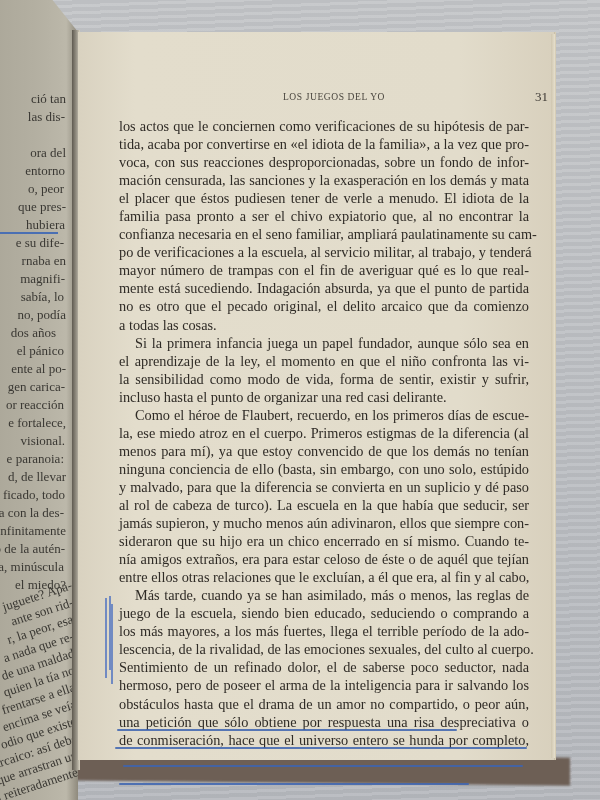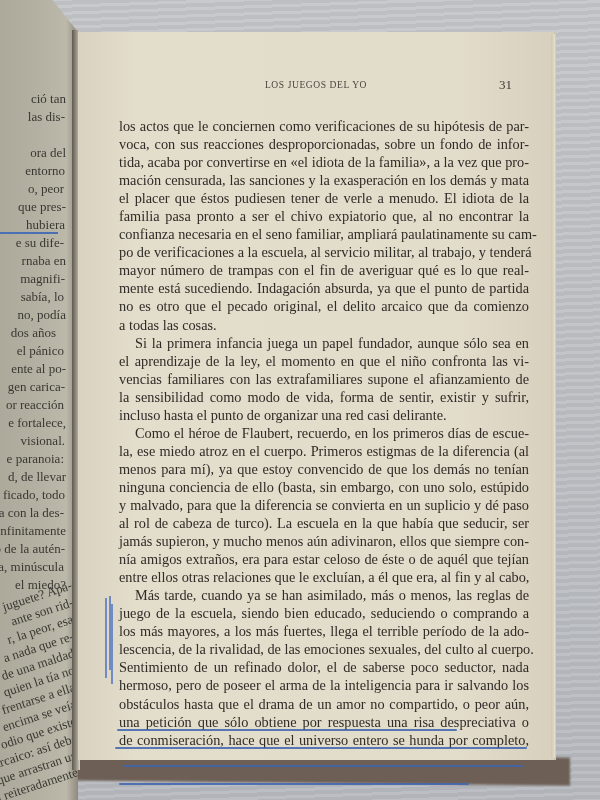--- a/index.html
+++ b/index.html
@@ -45,21 +45,21 @@
   .right-page {
     position: absolute; left: 78px; top: 32px; width: 476px; height: 728px;
     background: linear-gradient(90deg, #d9d2c0 0%, #e3ddcc 12%, #e2dccb 80%, #d8d0bd 100%);
     box-shadow: 1px 0 0 #c8bfa9, 2px 0 0 #d6cdb6;
   }
   .page-edge {
     position: absolute; left: 551px; top: 34px; width: 4px; height: 724px;
     background: linear-gradient(90deg, #cfc6b0, #e6dfcc);
   }
   .running-head {
-    position: absolute; left: 78px; top: 80px; width: 476px; height: 20px;
+    position: absolute; left: 78px; top: 92px; width: 476px; height: 20px; padding-left: 36px;
   }
   .running-title {
     position: absolute; left: 0; right: 0; top: 0; text-align: center;
     font-size: 9.5px; letter-spacing: 0.6px; color: #4a463f;
     font-variant: small-caps;
   }
   .page-number {
     position: absolute; right: 42px; top: -3px; font-size: 13px; color: #3c3833;
   }
   .text-block {
@@ -133,43 +133,43 @@
 <div class="right-page"></div>
 <div class="page-edge"></div>
 
 <div class="running-head">
   <div class="running-title">LOS JUEGOS DEL YO</div>
   <div class="page-number">31</div>
 </div>
 
 <div class="text-block" id="textBlock">
     <div class="line ">los actos que le conciernen como verificaciones de su hipótesis de par-</div>
+    <div class="line ">tida, acaba por convertirse en «el idiota de la familia», a la vez que pro-</div>
     <div class="line ">voca, con sus reacciones desproporcionadas, sobre un fondo de infor-</div>
-    <div class="line ">tida, acaba por convertirse en «el idiota de la familia», a la vez que pro-</div>
     <div class="line ">mación censurada, las sanciones y la exasperación en los demás y mata</div>
     <div class="line ">el placer que éstos pudiesen tener de verle a menudo. El idiota de la</div>
     <div class="line ">familia pasa pronto a ser el chivo expiatorio que, al no encontrar la</div>
     <div class="line ">confianza necesaria en el seno familiar, ampliará paulatinamente su cam-</div>
     <div class="line ">po de verificaciones a la escuela, al servicio militar, al trabajo, y tenderá</div>
     <div class="line ">mayor número de trampas con el fin de averiguar qué es lo que real-</div>
     <div class="line ">mente está sucediendo. Indagación absurda, ya que el punto de partida</div>
     <div class="line ">no es otro que el pecado original, el delito arcaico que da comienzo</div>
     <div class="line last">a todas las cosas.</div>
     <div class="line indent">Si la primera infancia juega un papel fundador, aunque sólo sea en</div>
     <div class="line ">el aprendizaje de la ley, el momento en que el niño confronta las vi-</div>
-    <div class="line ">vencias familiares con las extrafamiliares supone el afianzamiento de</div>
     <div class="line ">la sensibilidad como modo de vida, forma de sentir, existir y sufrir,</div>
     <div class="line last">incluso hasta el punto de organizar una red casi delirante.</div>
     <div class="line indent">Como el héroe de Flaubert, recuerdo, en los primeros días de escue-</div>
     <div class="line ">la, ese miedo atroz en el cuerpo. Primeros estigmas de la diferencia (al</div>
     <div class="line ">menos para mí), ya que estoy convencido de que los demás no tenían</div>
     <div class="line ">ninguna conciencia de ello (basta, sin embargo, con uno solo, estúpido</div>
     <div class="line ">y malvado, para que la diferencia se convierta en un suplicio y dé paso</div>
     <div class="line ">al rol de cabeza de turco). La escuela en la que había que seducir, ser</div>
     <div class="line ">jamás supieron, y mucho menos aún adivinaron, ellos que siempre con-</div>
+    <div class="line ">sideraron que su hijo era un chico encerrado en sí mismo. Cuando te-</div>
     <div class="line ">nía amigos extraños, era para estar celoso de éste o de aquél que tejían</div>
     <div class="line ">entre ellos otras relaciones que le excluían, a él que era, al fin y al cabo,</div>
     <div class="line indent">Más tarde, cuando ya se han asimilado, más o menos, las reglas de</div>
     <div class="line ">juego de la escuela, siendo bien educado, seduciendo o comprando a</div>
     <div class="line ">los más mayores, a los más fuertes, llega el terrible período de la ado-</div>
     <div class="line ">lescencia, de la rivalidad, de las emociones sexuales, del culto al cuerpo.</div>
     <div class="line ">Sentimiento de un refinado dolor, el de saberse poco seductor, nada</div>
     <div class="line ">hermoso, pero de poseer el arma de la inteligencia para ir salvando los</div>
     <div class="line ">obstáculos hasta que el drama de un amor no compartido, o peor aún,</div>
     <div class="line ">una petición que sólo obtiene por respuesta una risa despreciativa o</div>

